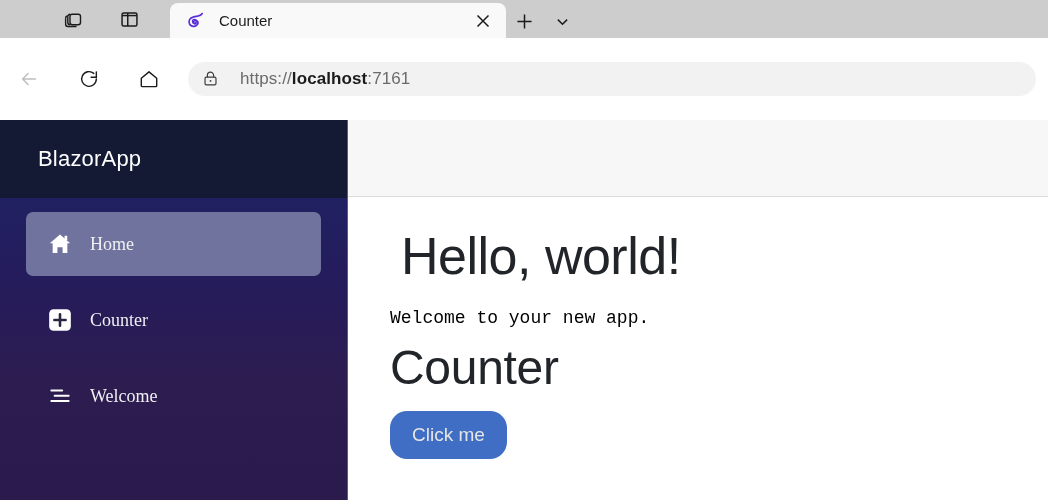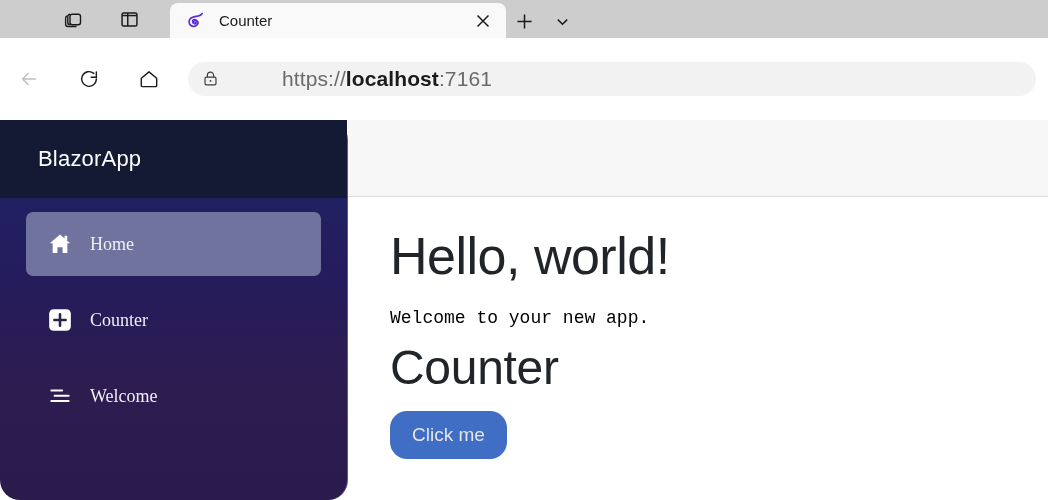--- a/index.html
+++ b/index.html
@@ -59,31 +59,30 @@
     width:34px; height:34px; border-radius:17px; margin-right:26px;
     display:flex; align-items:center; justify-content:center;
   }
   .nav-btn.home { margin-right:22px; }
   .omnibox {
     flex:1 1 auto; height:34px; background:#f2f2f2;
     border-radius:17px; display:flex; align-items:center;
     padding:0 14px; margin-right:0;
   }
   .omnibox-lock { width:18px; height:18px; flex:0 0 18px; margin-right:20px; }
-  .omnibox-url { font-size:21px; color:#6b6b6b; letter-spacing:0.1px;margin-left:42px; }
+  .omnibox-url { font-size:17px; color:#6b6b6b; letter-spacing:0.1px; }
   .omnibox-url .host { color:#1b1b1b; font-weight:700; }
 
   
   .viewport { flex:1 1 auto; display:flex; background:#ffffff; overflow:hidden; }
 
   .sidebar {
     width:348px; flex:0 0 348px; display:flex; flex-direction:column;
     background:linear-gradient(180deg,#1b2567 0%,#251c5c 42%,#2d1c50 70%,#2b1a4c 100%);
     border-right:1px solid #6b4f8f;
-    border-radius:20px;
   }
   .sidebar-brand {
     height:78px; flex:0 0 78px; background:#141a33;
     display:flex; align-items:center; padding-left:38px;
   }
   .brand-text { color:#ffffff; font-size:22px; letter-spacing:0.2px; }
   .sidebar-nav { flex:1 1 auto; padding-top:14px; }
   .nav-item {
     display:flex; align-items:center; height:64px;
     margin:0 26px; padding-left:20px; border-radius:7px;font-family:Liberation Serif, serif;
@@ -95,21 +94,21 @@
     display:flex; align-items:center; justify-content:center;
   }
   .nav-label { color:#f0f0f3; font-size:18px; }
 
   .content-col { flex:1 1 auto; display:flex; flex-direction:column; min-width:0; }
   .content-topbar {
     height:77px; flex:0 0 77px; background:#f7f7f7;
     border-bottom:1px solid #dcdcdc;
   }
   .content-main { flex:1 1 auto; padding:32px 0 0 42px; background:#ffffff; }
-  .h1 { font-size:52px; font-weight:400; color:#212529; line-height:1.05; letter-spacing:-0.5px; }
+  .h1 { font-size:52px; font-weight:400; color:#212529; line-height:1.05; letter-spacing:-0.5px;margin-left:11px; }
   .lead { font-size:18px; color:#000000; margin-top:24px;font-family:Liberation Mono, monospace; }
   .h1-counter { font-size:48px; font-weight:400; color:#212529; margin-top:12px; letter-spacing:-0.3px; }
   .count-text { font-size:18px; color:#212529; margin-top:22px; }
   .btn-primary {
     margin-top:16px; display:inline-block;
     background:#3f6ec4; color:#e5e5e5;
     font-size:19px; font-family:"Liberation Sans", sans-serif;
     padding:13px 22px; border:none; border-radius:17px;
   }
 </style>

